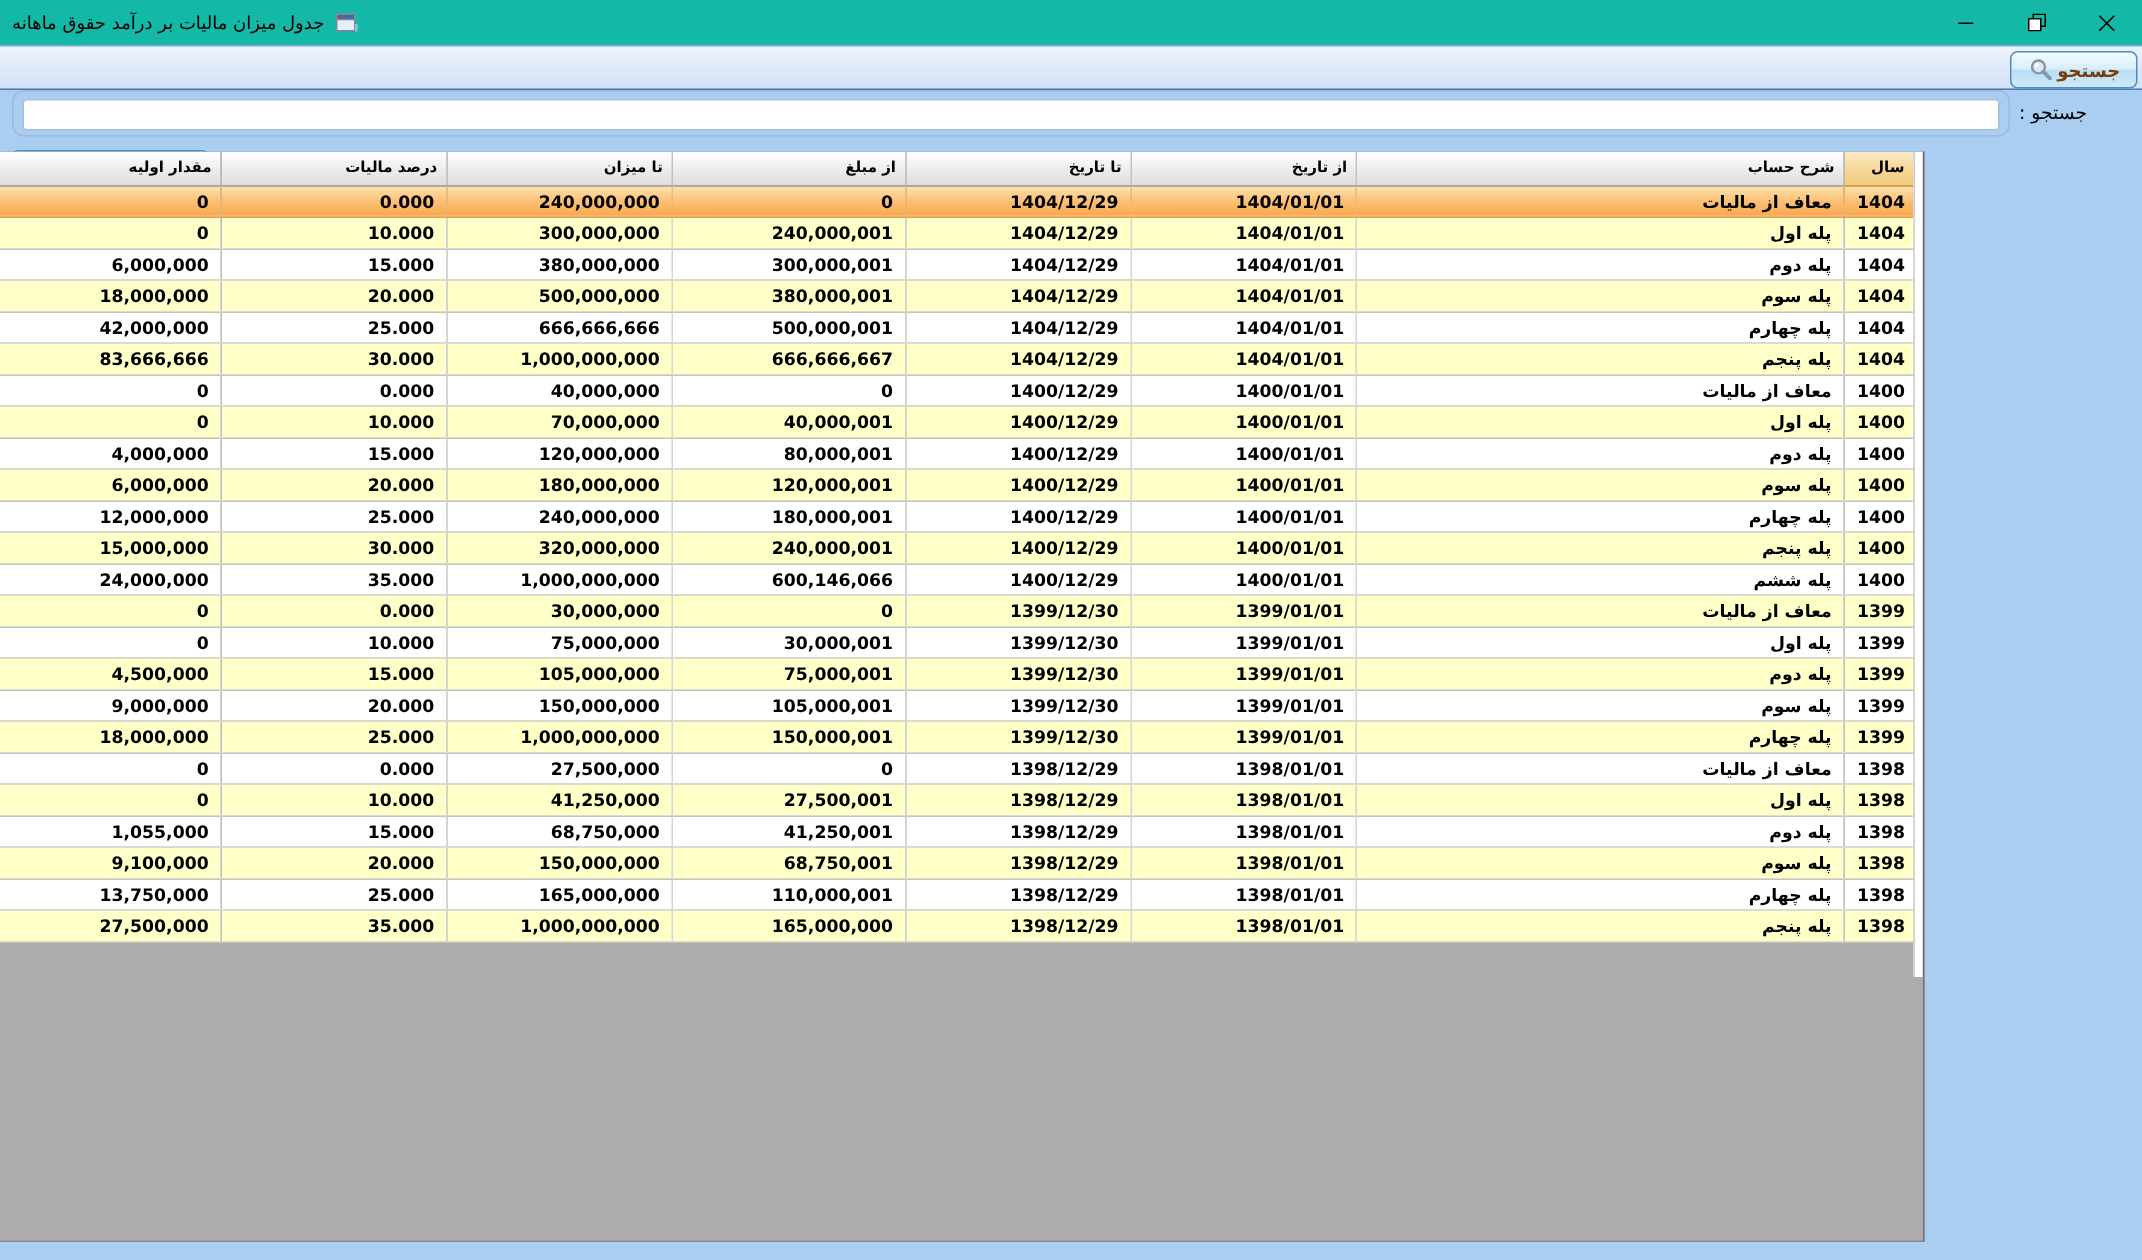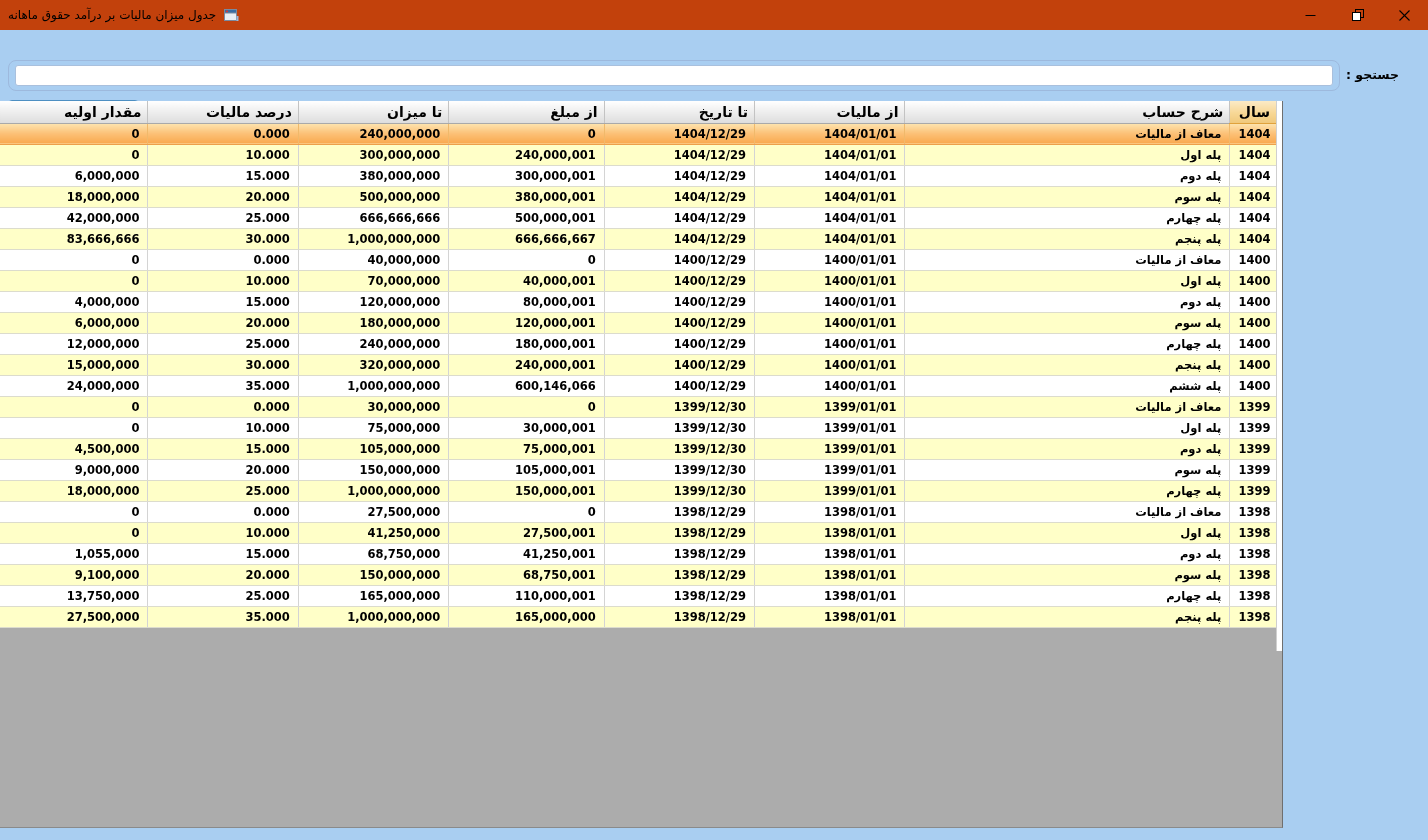--- a/index.html
+++ b/index.html
@@ -1,49 +1,49 @@
 <!DOCTYPE html>
 <html lang="fa"><head>
 <meta charset="utf-8">
 <style>
   *{margin:0;padding:0;box-sizing:border-box}
   html,body{width:1428px;height:840px;overflow:hidden}
   body{font-family:"DejaVu Sans",sans-serif;direction:rtl}
   .window{position:relative;width:1428px;height:840px;background:#a9cef1;overflow:hidden}
 
   
-  .titlebar{position:absolute;top:0;left:0;right:0;height:30px;background:#c2410c;display:flex;align-items:center;direction:ltr;padding-left:8px}
+  .titlebar{position:absolute;top:0;left:0;right:0;height:30px;background:#14b8a6;display:flex;align-items:center;direction:ltr;padding-left:8px}
   .titlebar .title{font-size:12px;color:#000;white-space:nowrap}
   .titlebar .app-icon{margin-left:7px;display:flex}
   .win-controls{margin-left:auto;display:flex;height:100%;direction:ltr}
   .win-btn{width:47px;height:100%;display:flex;align-items:center;justify-content:center;cursor:default}
 
   
   .topbar{position:absolute;top:30px;left:0;right:0;height:30px;background:linear-gradient(180deg,#edf3fc 0%,#dde9f9 55%,#d3e2f7 100%);border-top:1px solid #8fadd4;border-bottom:1px solid #4f7ab0}
   .search-btn{position:absolute;top:3px;right:3px;width:85px;height:25px;border:1px solid #4d8cc0;border-radius:5px;background:linear-gradient(180deg,#f5fbfe 0%,#d7edfa 48%,#b9dff5 52%,#cfe9f8 100%);display:flex;align-items:center;justify-content:center;gap:3px;direction:ltr;cursor:pointer}
   .search-btn span{font-size:12px;font-weight:bold;color:#7a3b10}
 
   
   .search-group{position:absolute;top:60px;right:88px;left:8px;height:31px;border:1px solid #9db9dd;border-radius:8px;padding:4px 6px}
   .search-group input{width:100%;height:21px;border:1px solid #a9c0dd;border-radius:3px;background:#fff;font-family:"DejaVu Sans",sans-serif;font-size:13px;padding:0 6px;outline:none}
-  .search-label{position:absolute;top:67px;right:10px;width:72px;font-size:12.5px;font-weight:bold;color:#000;text-align:left}
+  .search-label{position:absolute;top:67px;right:10px;width:72px;font-size:12.5px;font-weight:normal;color:#000;text-align:left}
 
   
   .sidebar{position:absolute;top:96px;left:0;width:145px;bottom:0;padding:4px 6px 0 8px}
   .side-btn{width:131px;height:30px;margin-bottom:8px;border:1px solid #4d8fc2;border-radius:4px;background:linear-gradient(180deg,#eaf8fd 0%,#c3e6f8 45%,#93cff1 52%,#b7e1f7 100%);box-shadow:0 1px 1px rgba(0,0,0,.25);display:flex;align-items:center;justify-content:center;gap:5px;cursor:pointer}
   .side-btn span.lbl{font-size:12.5px;font-weight:bold;color:#000}
   .note{margin-top:34px;color:#8f1414;font-weight:bold;font-size:12.5px;line-height:21px;text-align:justify;text-align-last:right;padding-left:2px}
   .note.second{margin-top:16px}
   .record-count{position:absolute;bottom:18px;right:10px;font-size:12px;font-weight:bold;color:#17418f}
 
   
   .grid{position:absolute;top:101px;right:145px;left:0;bottom:12px;background:#acacac;border-right:1px solid #6f6f6f;border-bottom:1px solid #8a8a8a;direction:rtl;overflow:hidden}
   .scroll-strip{position:absolute;top:0;right:0;width:6px;height:550px;background:#ffffff;border-left:1px solid #cfcfcf}
   table.data{border-collapse:collapse;table-layout:fixed;width:1277px;margin-right:6px;direction:rtl}
-  th{height:22px;background:linear-gradient(180deg,#ffffff 0%,#ececec 55%,#dddddd 100%);border-left:1px solid #c3c3c3;border-bottom:1px solid #a9a9a9;font-size:14px;font-weight:bold;color:#000;padding:0 6px;text-align:right;white-space:nowrap;overflow:hidden}
+  th{height:22px;background:linear-gradient(180deg,#ffffff 0%,#ececec 55%,#dddddd 100%);border-left:1px solid #c3c3c3;border-bottom:1px solid #a9a9a9;font-size:10px;font-weight:bold;color:#000;padding:0 6px;text-align:right;white-space:nowrap;overflow:hidden}
   th.sorted{background:linear-gradient(180deg,#fbeac6 0%,#f7d795 55%,#f0c87c 100%);border-bottom:1px solid #e0a23c}
   td{height:21px;padding:0 8px;font-size:11.5px;font-weight:bold;color:#000;border-left:1px solid #d4d4d4;border-bottom:1px solid #dcdccD;text-align:right;white-space:nowrap;overflow:hidden;direction:ltr;background:#fff}
   td.text{direction:rtl}
   tr.alt td{background:#ffffc8}
   tr.selected td{background:linear-gradient(180deg,#fde4b0 0%,#fcc177 50%,#f9a94f 100%);border-left-color:#f0b96b;border-bottom-color:#eda04a;border-top:1px solid #f6cd8a}
   .c0{width:46px}.c1{width:324px}.c2{width:150px}.c3{width:150px}.c4{width:155px}.c5{width:150px}.c6{width:150px}.c7{width:148px}
 
   
   svg{display:block}
 </style>
@@ -76,20 +76,32 @@
       </div>
       <div class="win-btn">
         <svg width="11" height="11" viewBox="0 0 11 11" stroke="#000" stroke-width="1.1">
           <line x1="0.5" y1="0.5" x2="10.5" y2="10.5"></line>
             <line x1="10.5" y1="0.5" x2="0.5" y2="10.5"></line>
         </svg>
       </div>
     </div>
   </div>
 
+  <div class="topbar">
+    <div class="search-btn">
+      <span>
+        <svg width="17" height="17" viewBox="0 0 17 17">
+          <circle cx="7" cy="6.6" r="4.3" fill="#dfe9f2" stroke="#8a97a6" stroke-width="1.6"></circle>
+          <circle cx="5.7" cy="5.3" r="1.5" fill="#ffffff" opacity="0.85"></circle>
+          <line x1="10.2" y1="9.8" x2="14.6" y2="14.2" stroke="#8a97a6" stroke-width="2.6" stroke-linecap="round"></line>
+        </svg>
+      </span>
+      <span>جستجو</span>
+    </div>
+  </div>
 
   <span class="search-label">جستجو :</span>
   <div class="search-group">
     <input type="text" value="" style="">
   </div>
 
   <div class="sidebar">
     <div class="side-btn">
       <span class="lbl">اضافه(Add)</span>
       <span>
@@ -125,21 +137,21 @@
     <div class="note second">همچنین بازه معاف از مالیات که از صفر شروع میشود را وارد نمائید</div>
     <div class="record-count">تعداد رکوردها: 24</div>
   </div>
 
   <div class="grid">
     <table class="data">
       <thead>
           <tr id="grid-head">
             <th class="c0 sorted">سال</th>
             <th class="c1">شرح حساب</th>
-            <th class="c2">از مالیات</th>
+            <th class="c2">از تاریخ</th>
             <th class="c3">تا تاریخ</th>
             <th class="c4">از مبلغ</th>
             <th class="c5">تا میزان</th>
             <th class="c6">درصد مالیات</th>
             <th class="c7">مقدار اولیه</th>
           </tr>
         </thead>
       <tbody id="grid-body">
           <tr class="selected">
             <td class="c0">1404</td>

